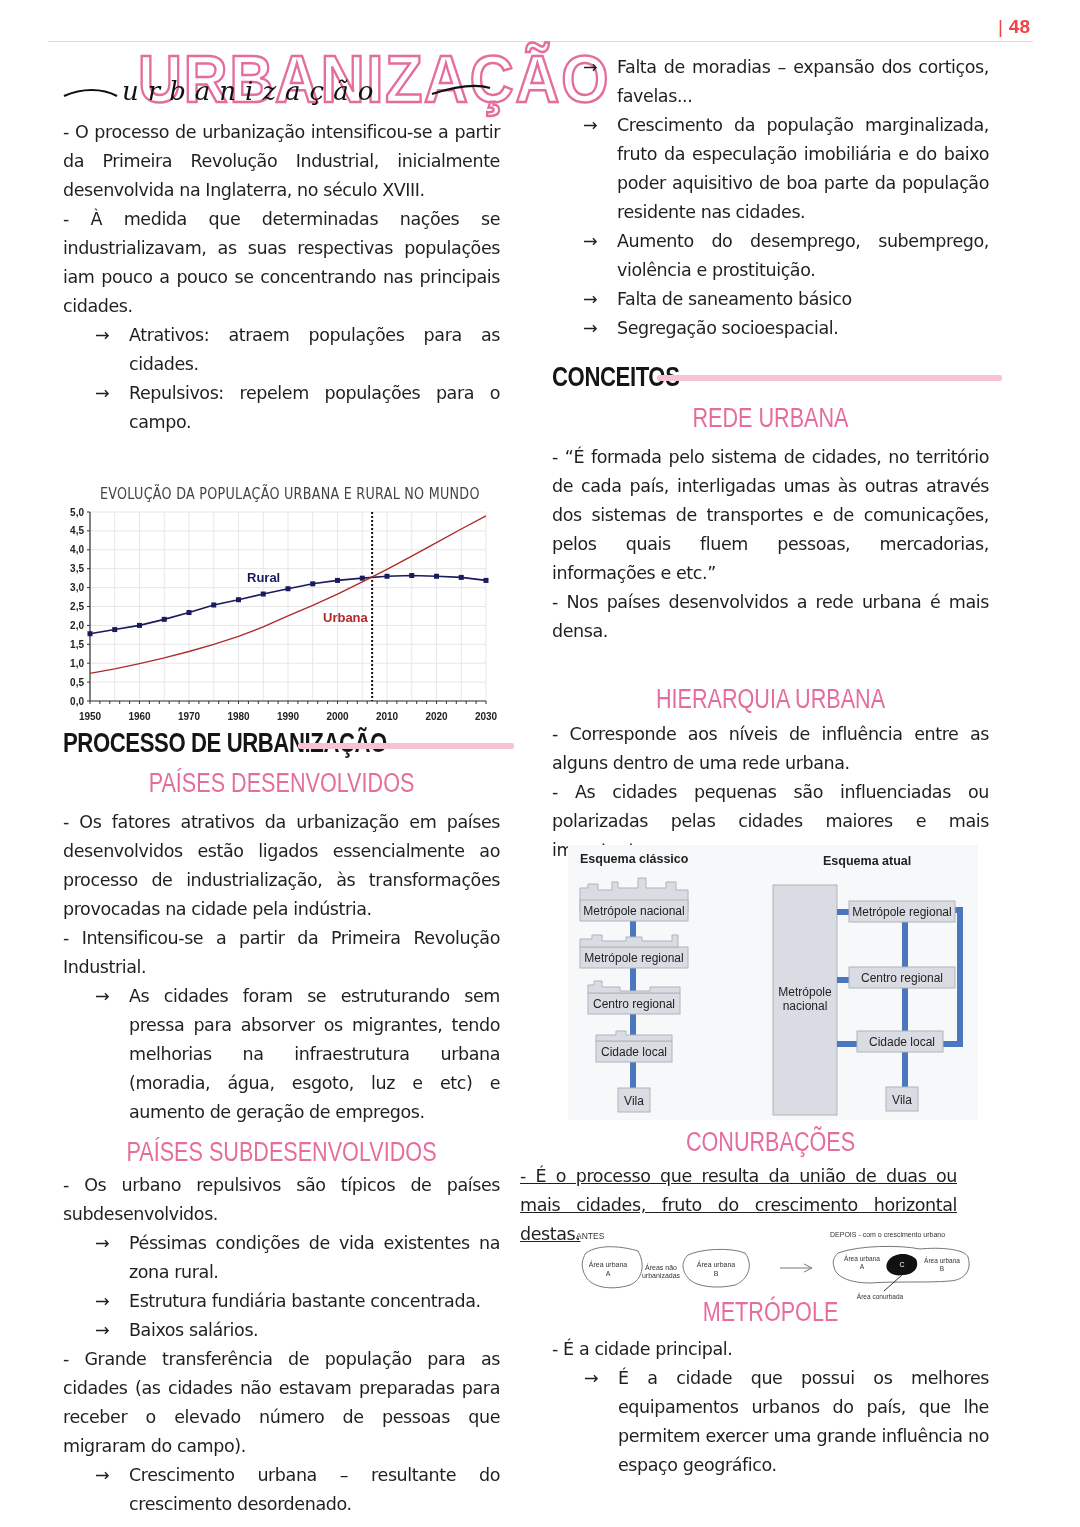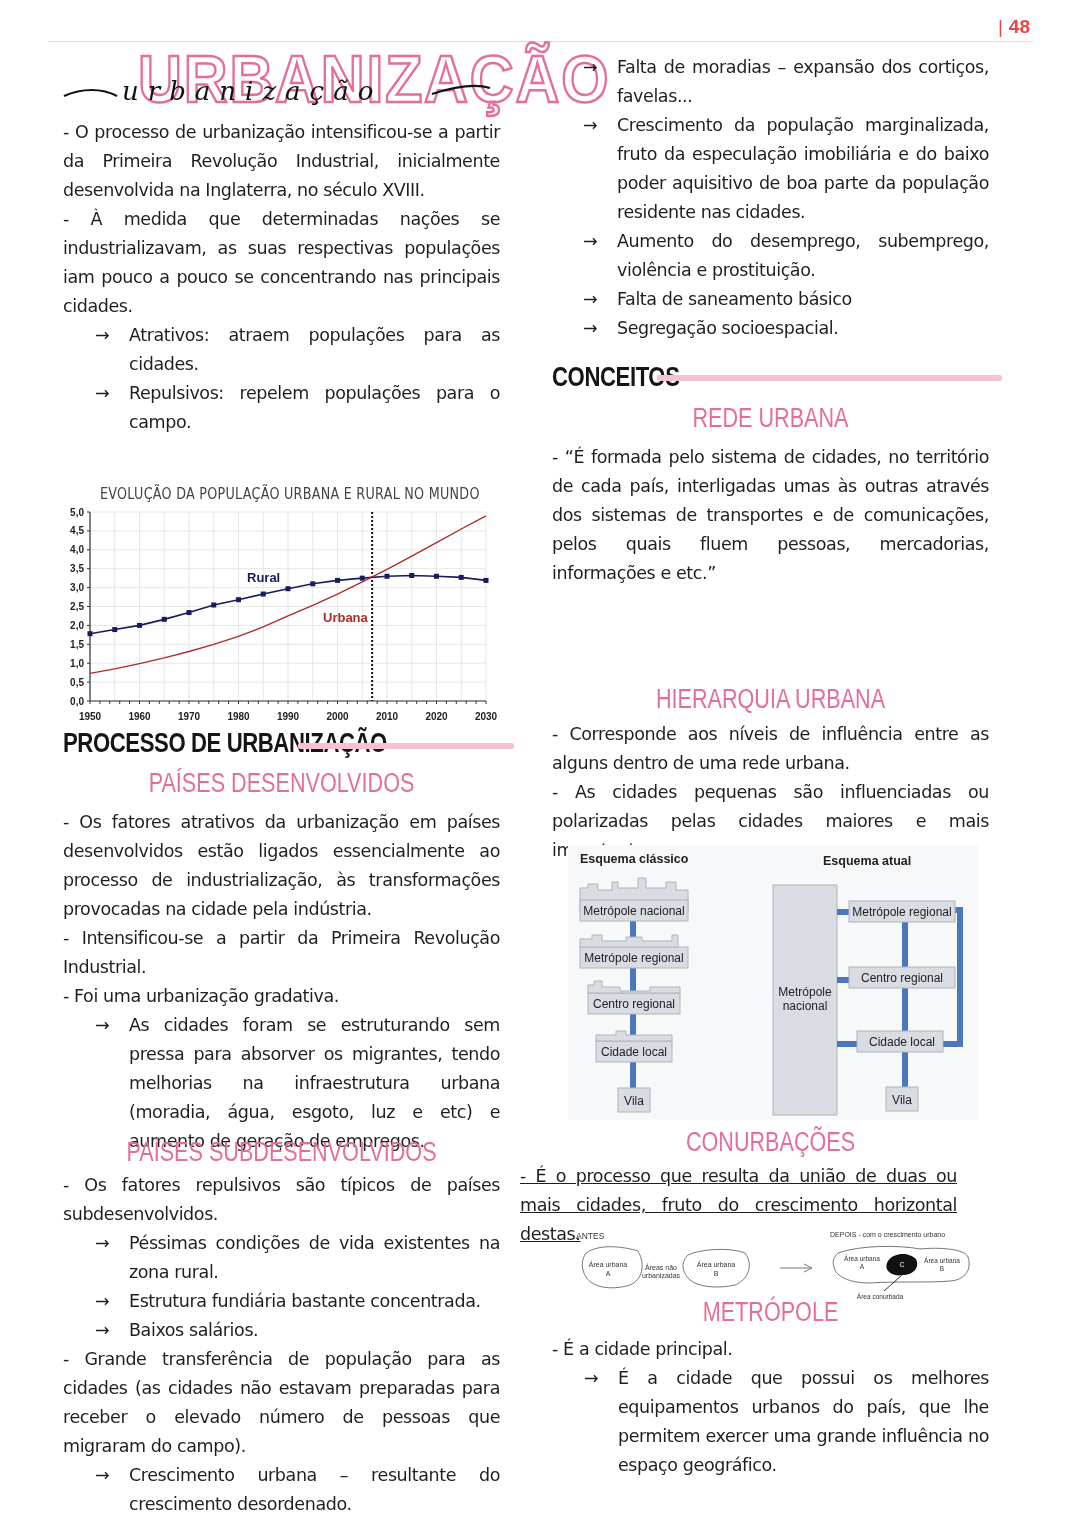--- a/index.html
+++ b/index.html
@@ -197,32 +197,31 @@
     </g>
 </svg>
 
 <div class="abs sec-head" style="left:63px; top:728px;">PROCESSO DE URBANIZAÇÃO</div>
 <div class="abs pinkbar" style="left:298px; top:743px; width:216px;"></div>
 <div class="abs sub-head" style="left:63px; top:768px; width:437px;">PAÍSES DESENVOLVIDOS</div>
 
 <div class="abs txt just" style="left:63px; top:808px; width:437px;">
   <p class="p">- Os fatores atrativos da urbanização em países desenvolvidos estão ligados essencialmente ao processo de industrialização, às transformações provocadas na cidade pela indústria.</p>
   <p class="p">- Intensificou-se a partir da Primeira Revolução Industrial.</p>
-  <p class="p">- Foi uma urbanização gradativa.</p>
   <div style="padding-left:32px;">
     <div class="arrow-item">
         <span class="ar">→</span>
         <span class="at just">As cidades foram se estruturando sem pressa para absorver os migrantes, tendo melhorias na infraestrutura urbana (moradia, água, esgoto, luz e etc) e aumento de geração de empregos.</span>
       </div>
   </div>
 </div>
 
 <div class="abs sub-head" style="left:63px; top:1137px; width:437px;">PAÍSES SUBDESENVOLVIDOS</div>
 <div class="abs txt just" style="left:63px; top:1171px; width:437px;">
-  <p class="p">- Os fatores repulsivos são típicos de países subdesenvolvidos.</p>
+  <p class="p">- Os urbano repulsivos são típicos de países subdesenvolvidos.</p>
   <div style="padding-left:32px;">
     <div class="arrow-item">
         <span class="ar">→</span>
         <span class="at just">Péssimas condições de vida existentes na zona rural.</span>
       </div>
     <div class="arrow-item">
         <span class="ar">→</span>
         <span class="at">Estrutura fundiária bastante concentrada.</span>
       </div>
     <div class="arrow-item">
@@ -261,20 +260,21 @@
       <span class="at">Segregação socioespacial.</span>
     </div>
 </div>
 
 <div class="abs sec-head" style="left:552px; top:362px;">CONCEITOS</div>
 <div class="abs pinkbar" style="left:657px; top:375px; width:345px;"></div>
 
 <div class="abs sub-head" style="left:552px; top:403px; width:437px;">REDE URBANA</div>
 <div class="abs txt just" style="left:552px; top:443px; width:437px;">
   <p class="p">- “É formada pelo sistema de cidades, no território de cada país, interligadas umas às outras através dos sistemas de transportes e de comunicações, pelos quais fluem pessoas, mercadorias, informações e etc.”</p>
+  <p class="p">- Nos países desenvolvidos a rede urbana é mais densa.</p>
 </div>
 
 <div class="abs sub-head" style="left:552px; top:684px; width:437px;">HIERARQUIA URBANA</div>
 <div class="abs txt just" style="left:552px; top:720px; width:437px;">
   <p class="p">- Corresponde aos níveis de influência entre as alguns dentro de uma rede urbana.</p>
   <p class="p">- As cidades pequenas são influenciadas ou polarizadas pelas cidades maiores e mais importantes.</p>
 </div>
 
 <svg class="abs" style="left:568px; top:845px;" width="410" height="275">
   <rect x="0" y="0" width="410" height="275" fill="#f7f8fa"></rect>

